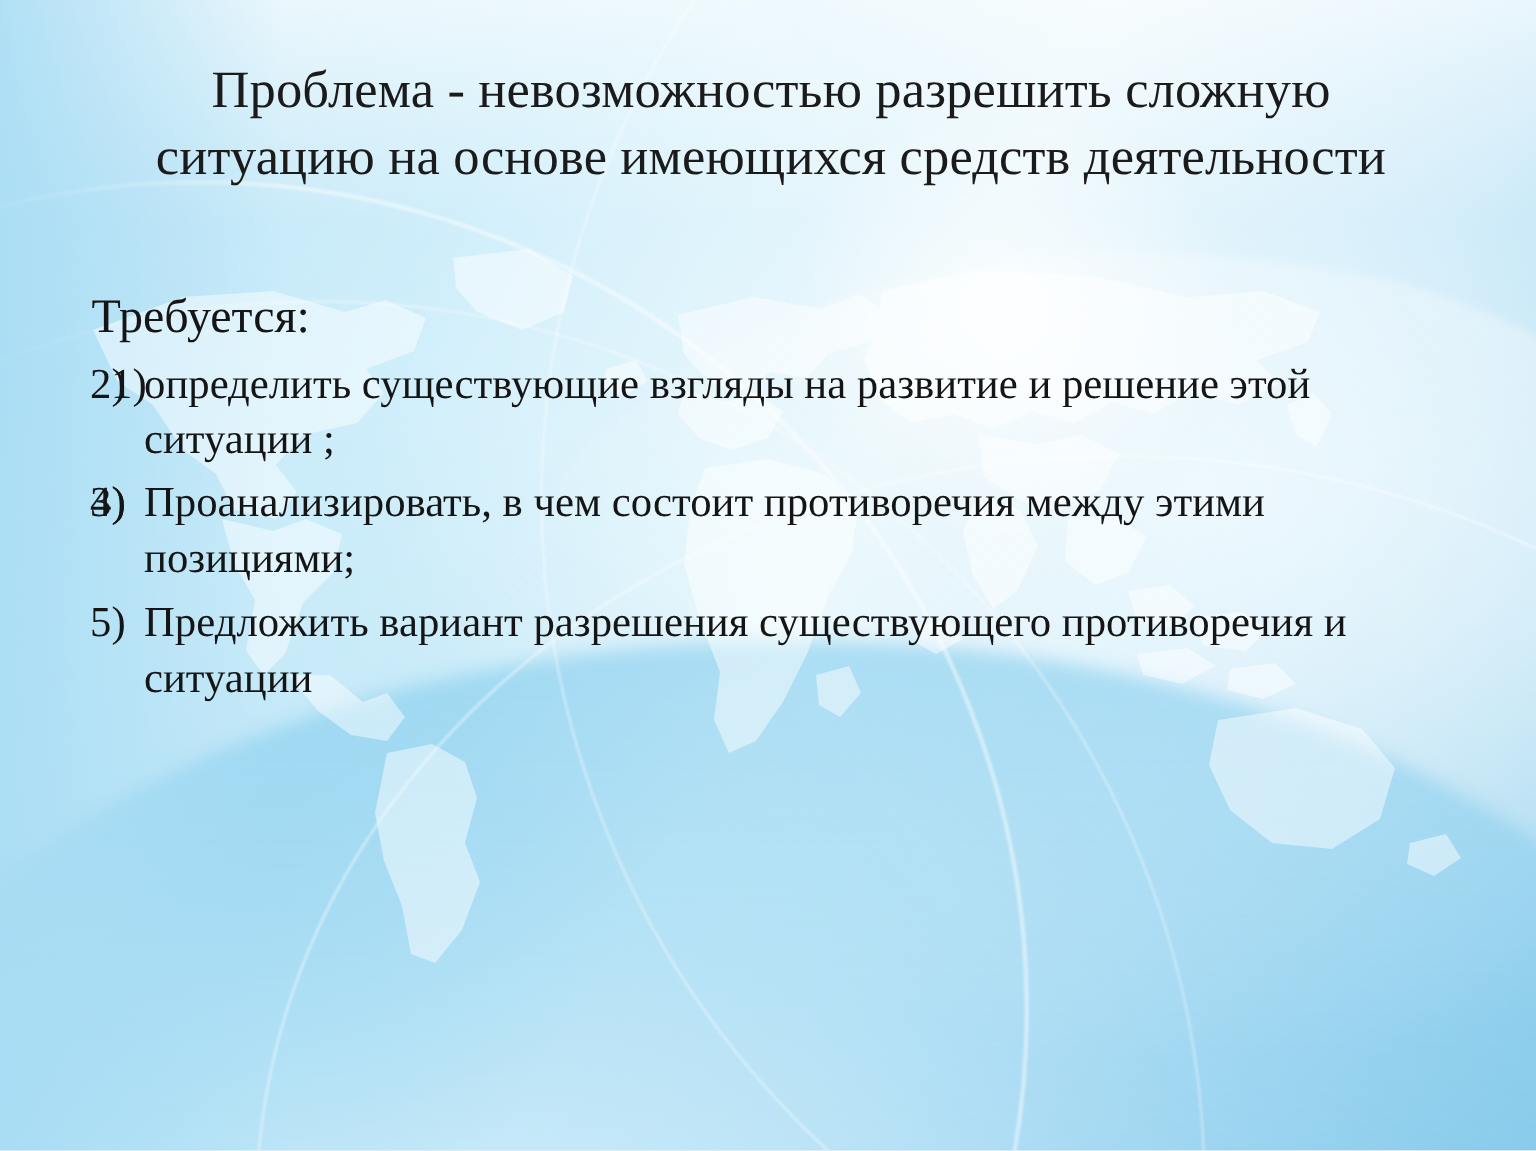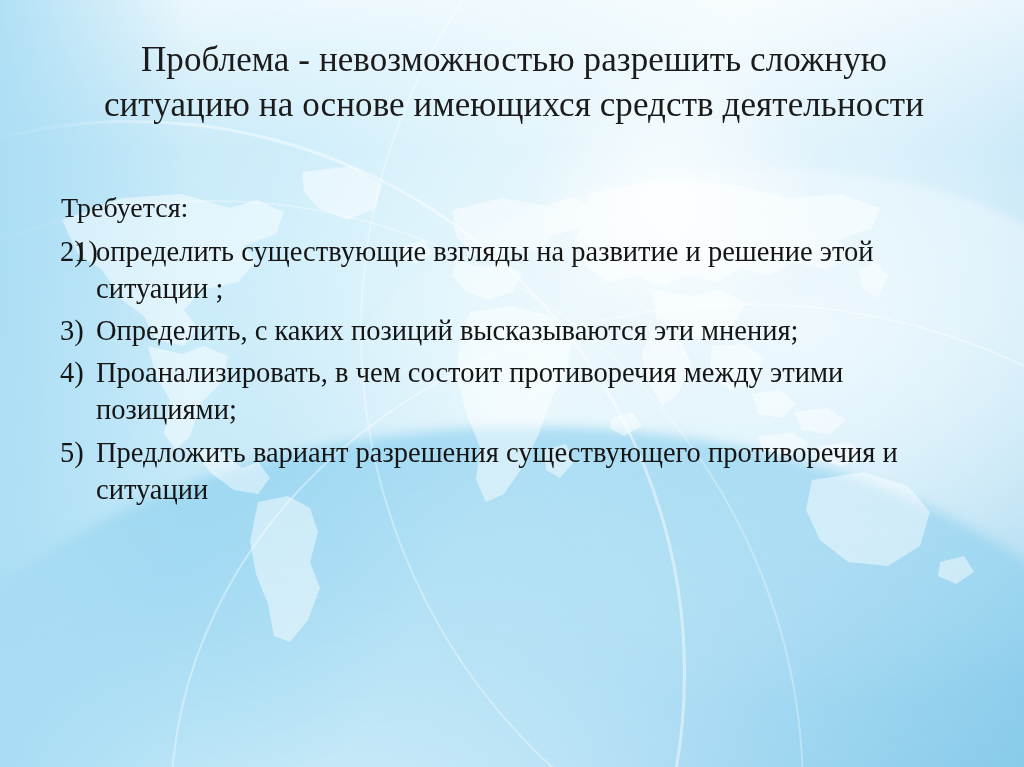--- a/index.html
+++ b/index.html
@@ -116,21 +116,21 @@
     letter-spacing: 0.1px;
     margin-top: 14px;
   }
   .body {
     position: absolute;
     left: 52px;
     top: 190px;
     width: 928px;
   }
   .lead {
-    font-size: 28px;
+    font-size: 32px;
     line-height: 1.26;
     color: #151515;
     margin: 0 0 8px 9px;
   }
   ol.items {
     list-style: none;
     margin: 0;
     padding: 0;
   }
   ol.items li {
@@ -217,21 +217,20 @@
     <ol class="items">
       <li class="first">
         <span class="num">1)</span>
       </li>
       <li>
         <span class="num">2)</span>
         <span>определить существующие взгляды на развитие и решение этой ситуации ;</span>
       </li>
       <li>
         <span class="num">3)</span>
-        <span>Определить, с каких позиций высказываются эти мнения;</span>
       </li>
       <li>
         <span class="num">4)</span>
         <span>Проанализировать, в чем состоит противоречия между этими позициями;</span>
       </li>
       <li>
         <span class="num">5)</span>
         <span>Предложить вариант разрешения существующего противоречия и ситуации</span>
       </li>
     </ol>

